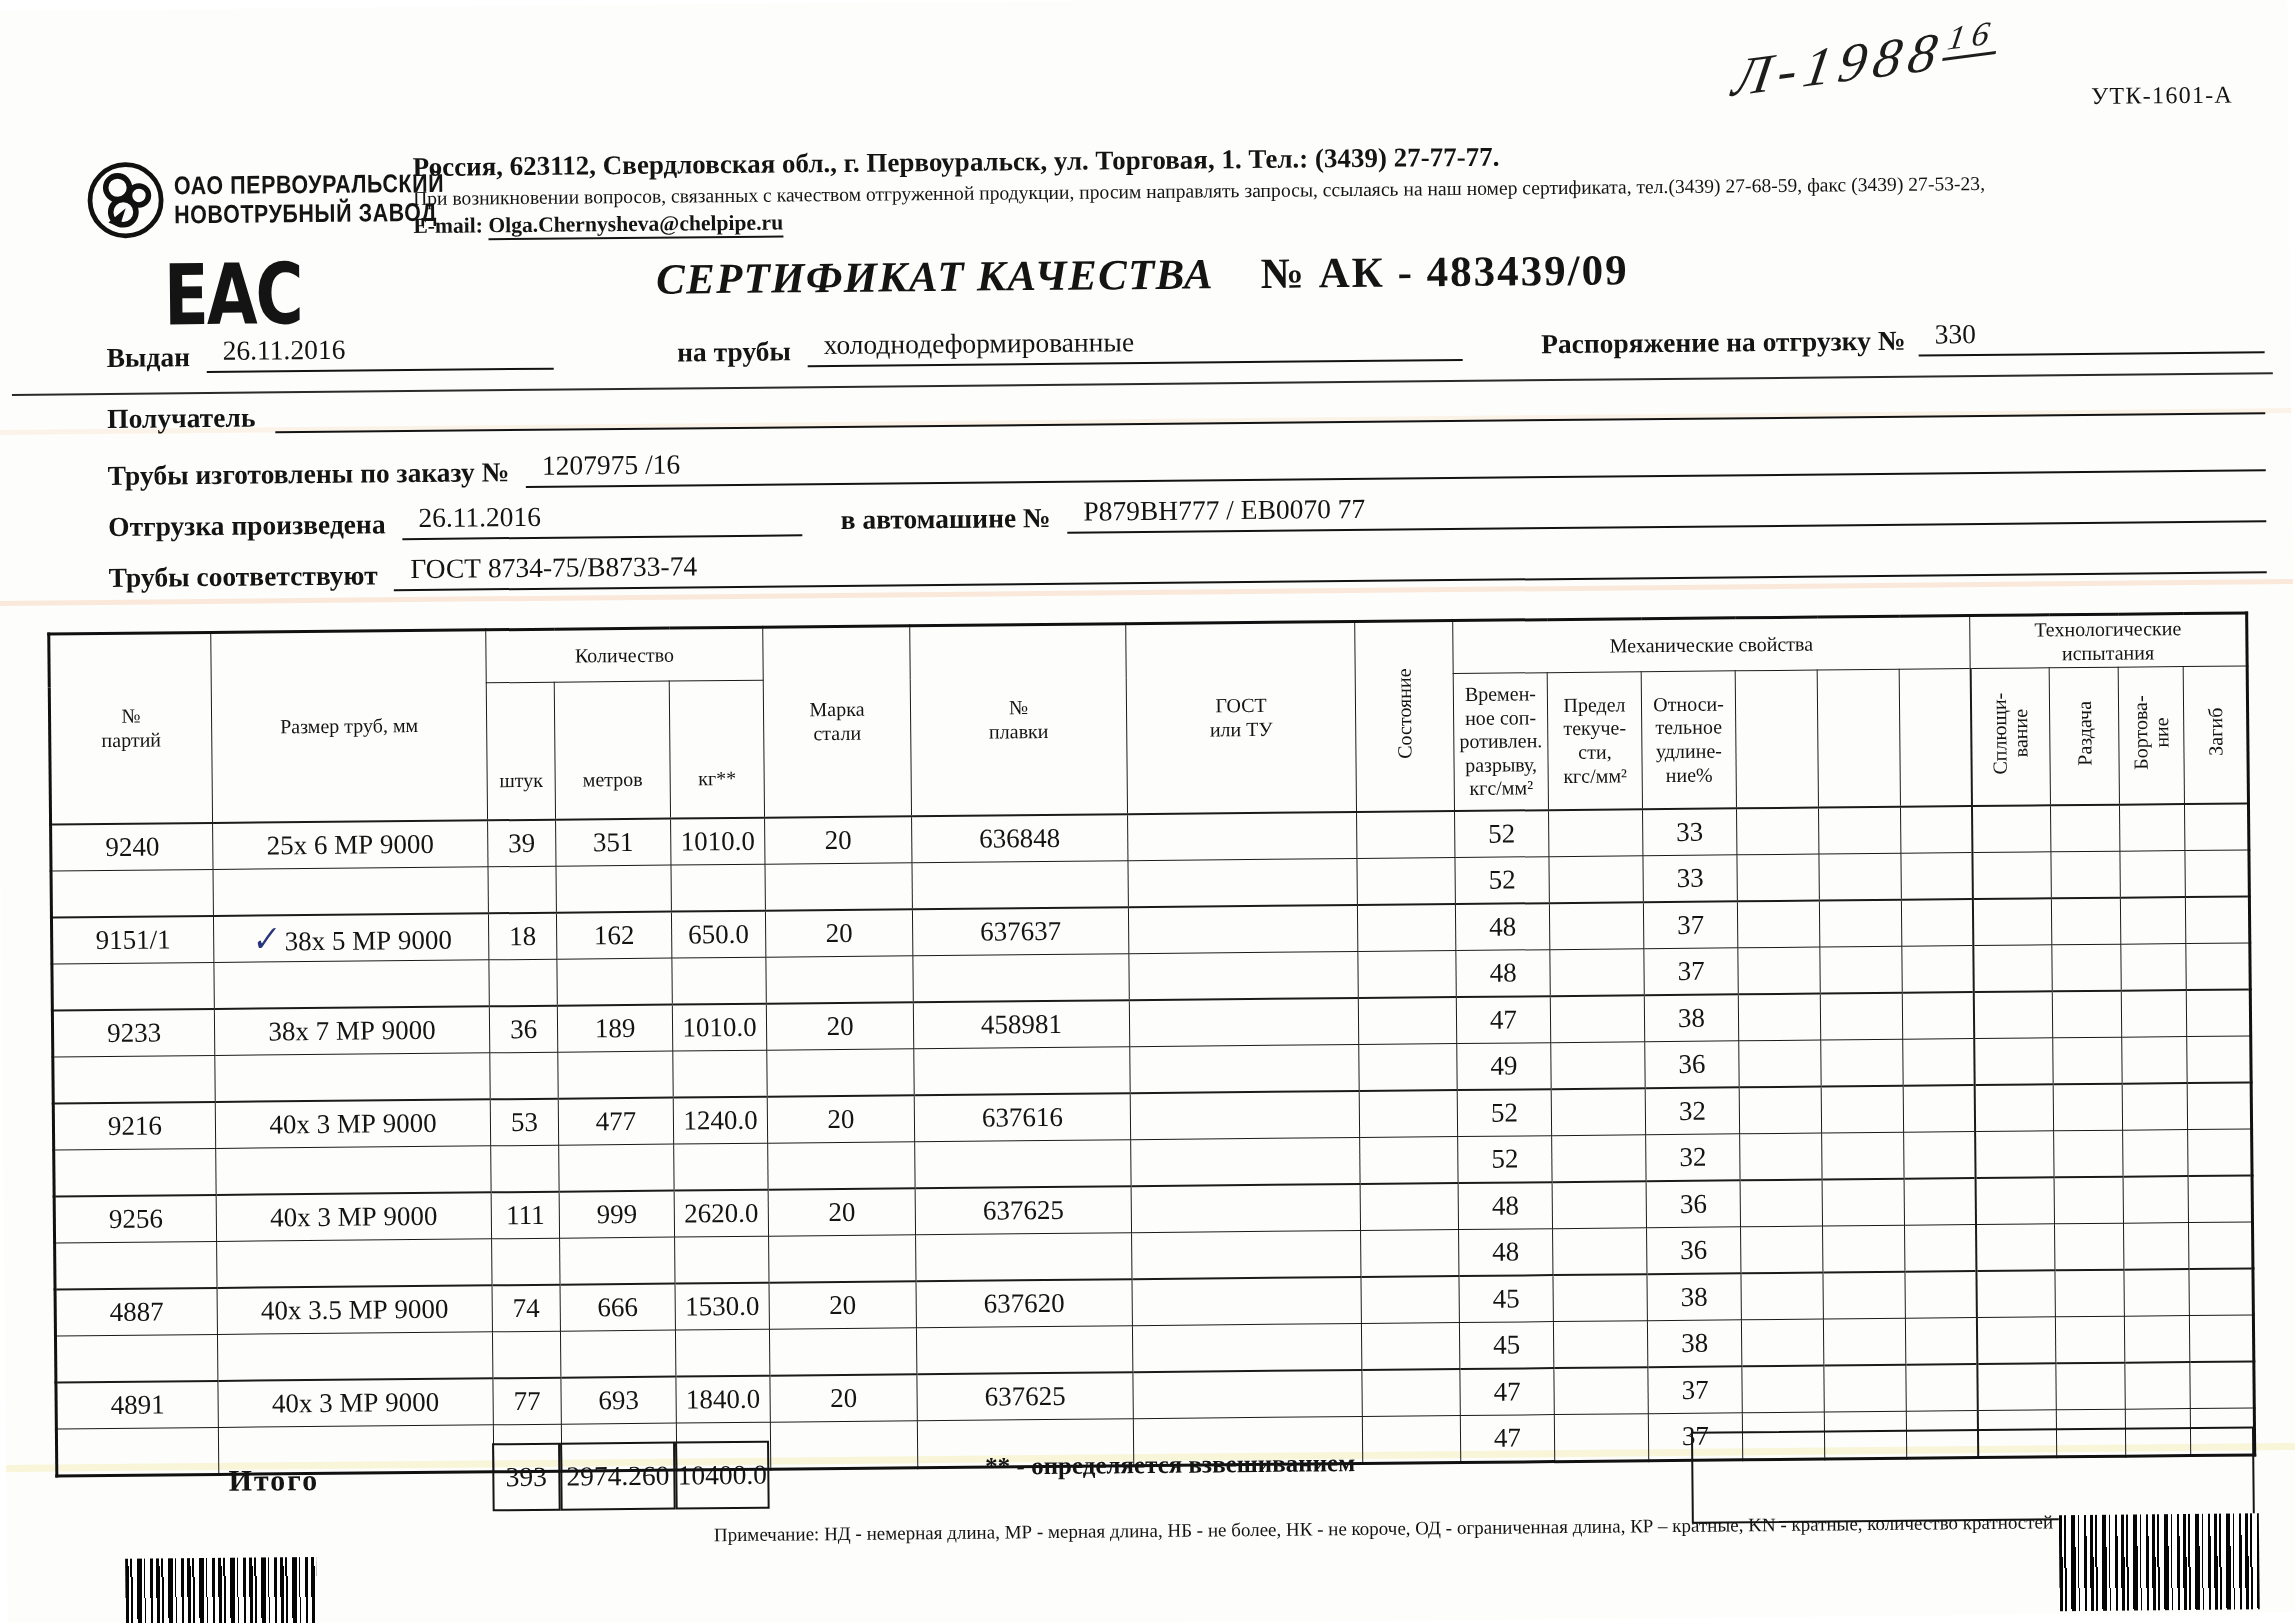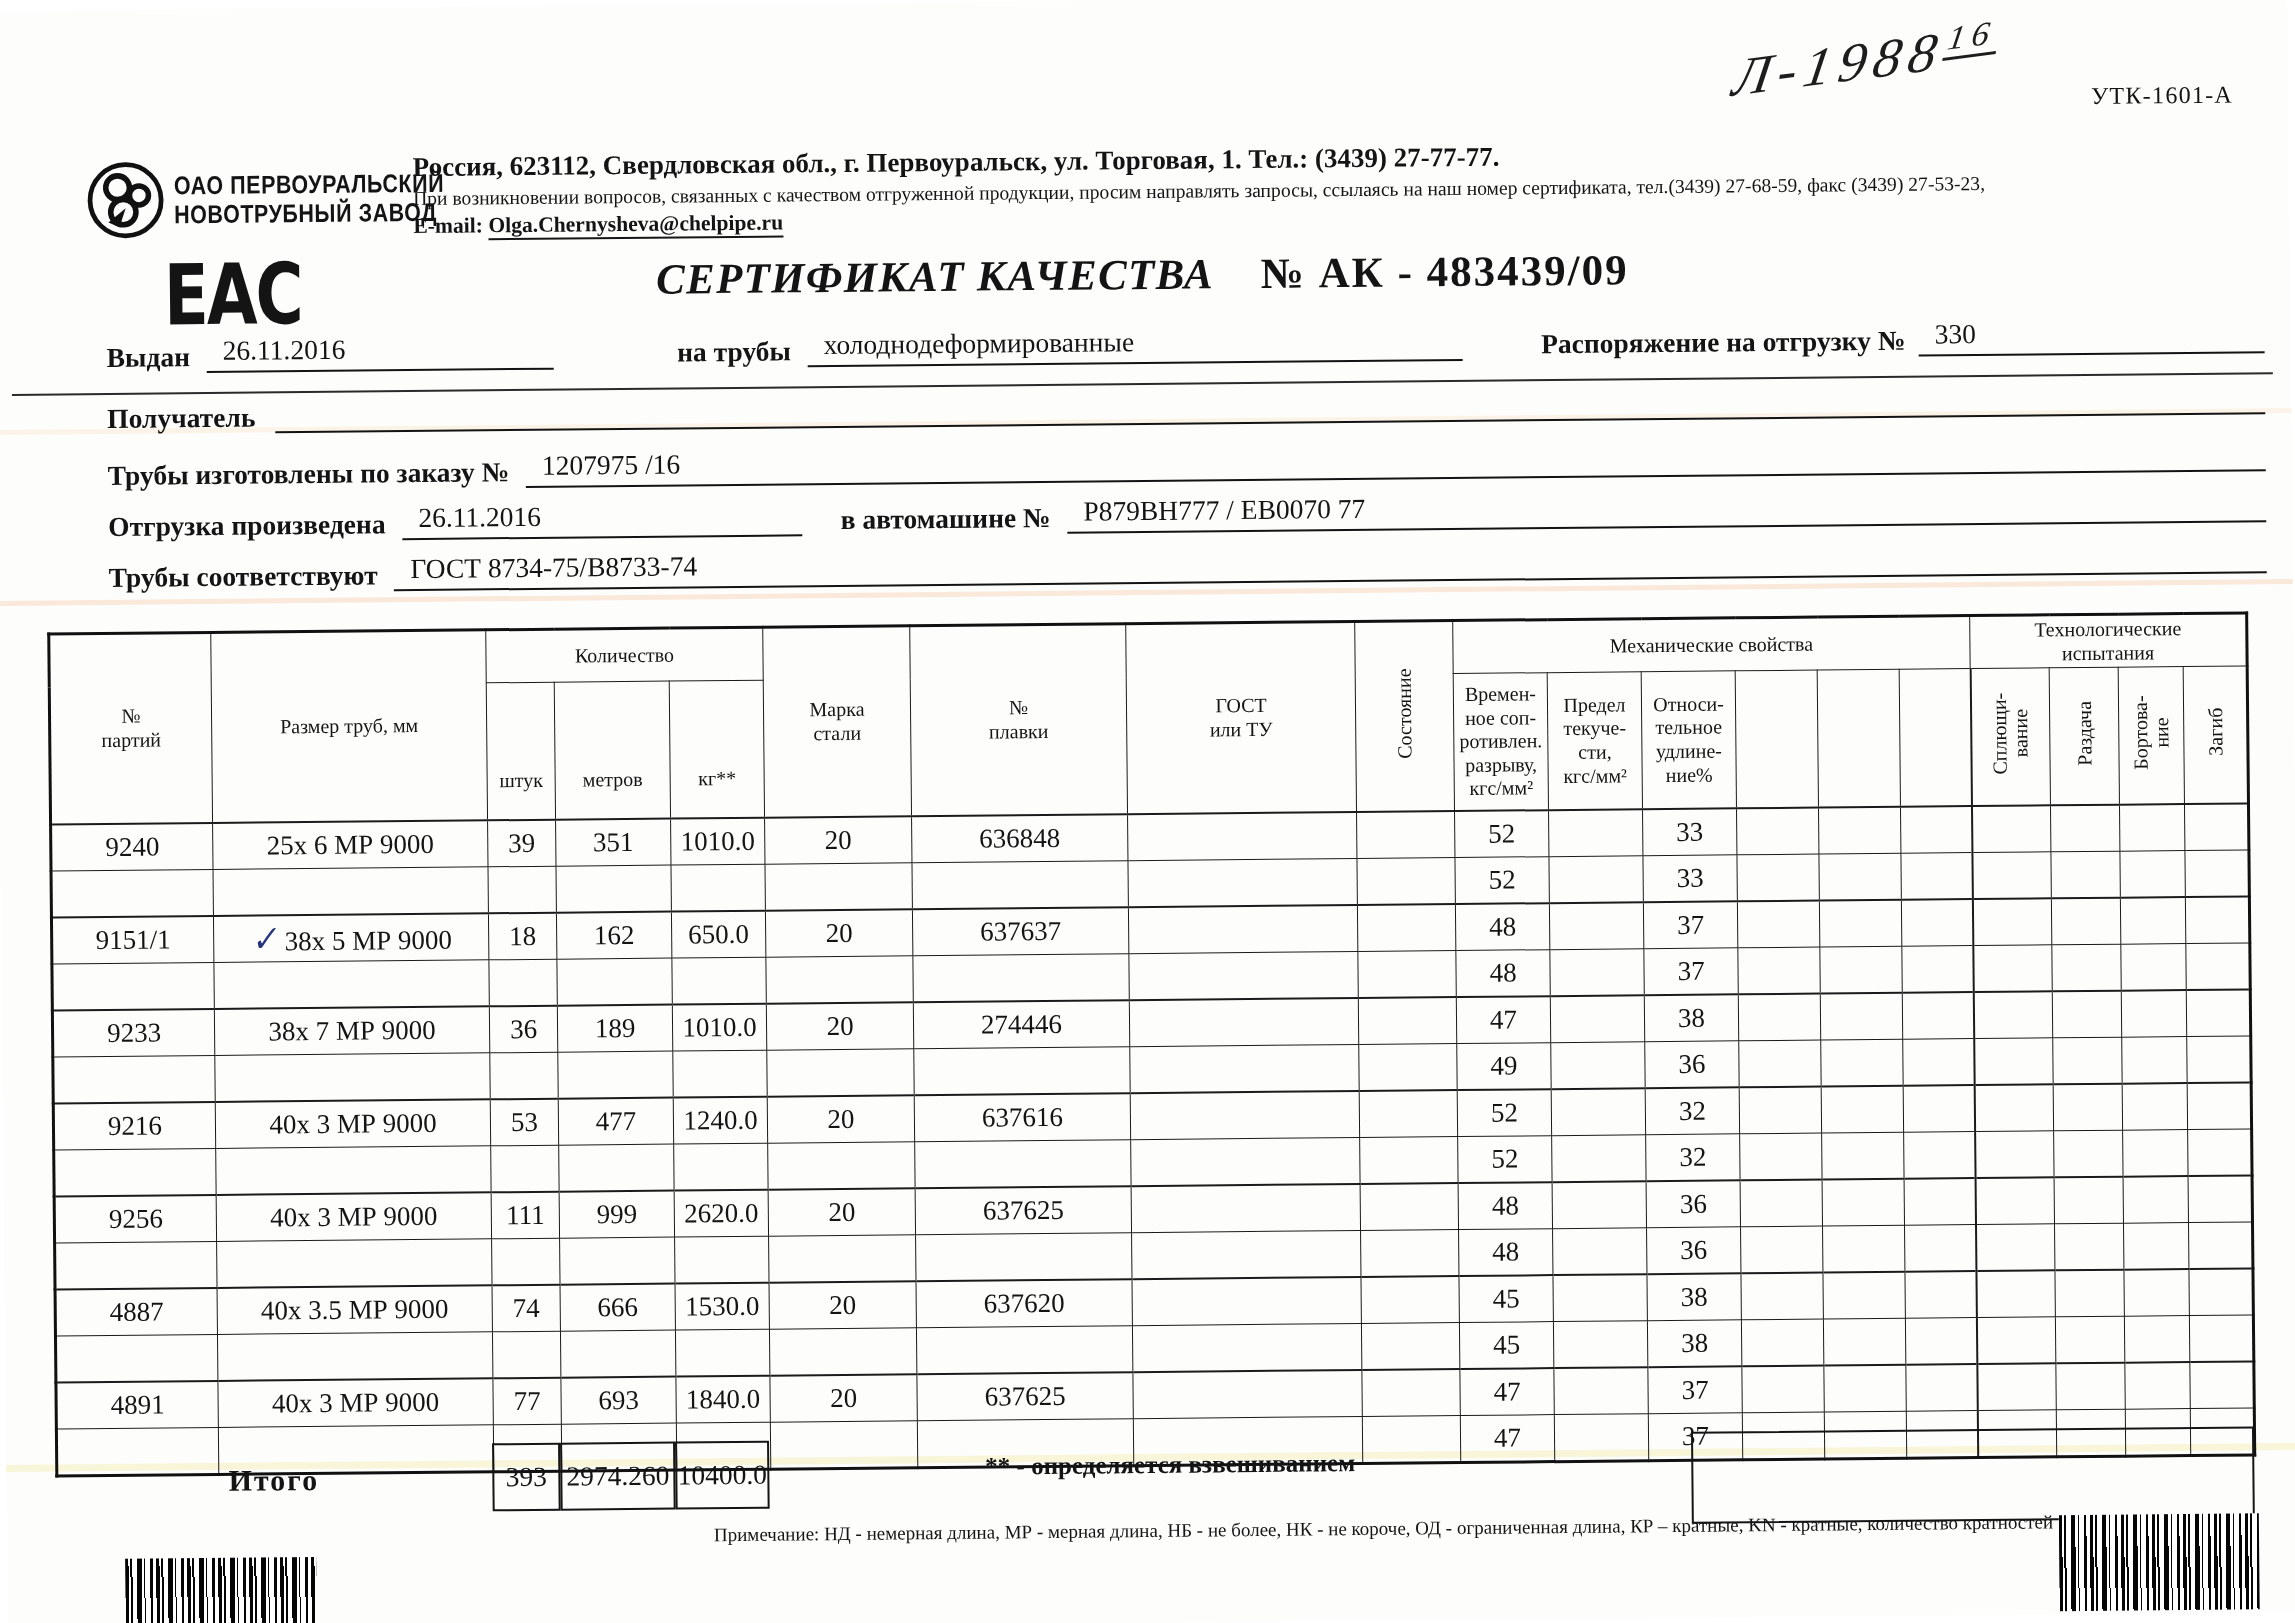--- a/index.html
+++ b/index.html
@@ -312,21 +312,21 @@
           <td></td>
           <td></td>
         </tr>
         <tr class="blk">
           <td><span>9233</span></td>
           <td><span>38х 7 МР 9000</span></td>
           <td><span>36</span></td>
           <td><span>189</span></td>
           <td><span>1010.0</span></td>
           <td><span>20</span></td>
-          <td><span>274446</span></td>
+          <td><span>458981</span></td>
           <td><span></span></td>
           <td><span></span></td>
           <td><span>47</span></td>
           <td><span></span></td>
           <td><span>38</span></td>
           <td></td>
           <td></td>
           <td></td>
           <td class="thick-l"></td>
           <td></td>

